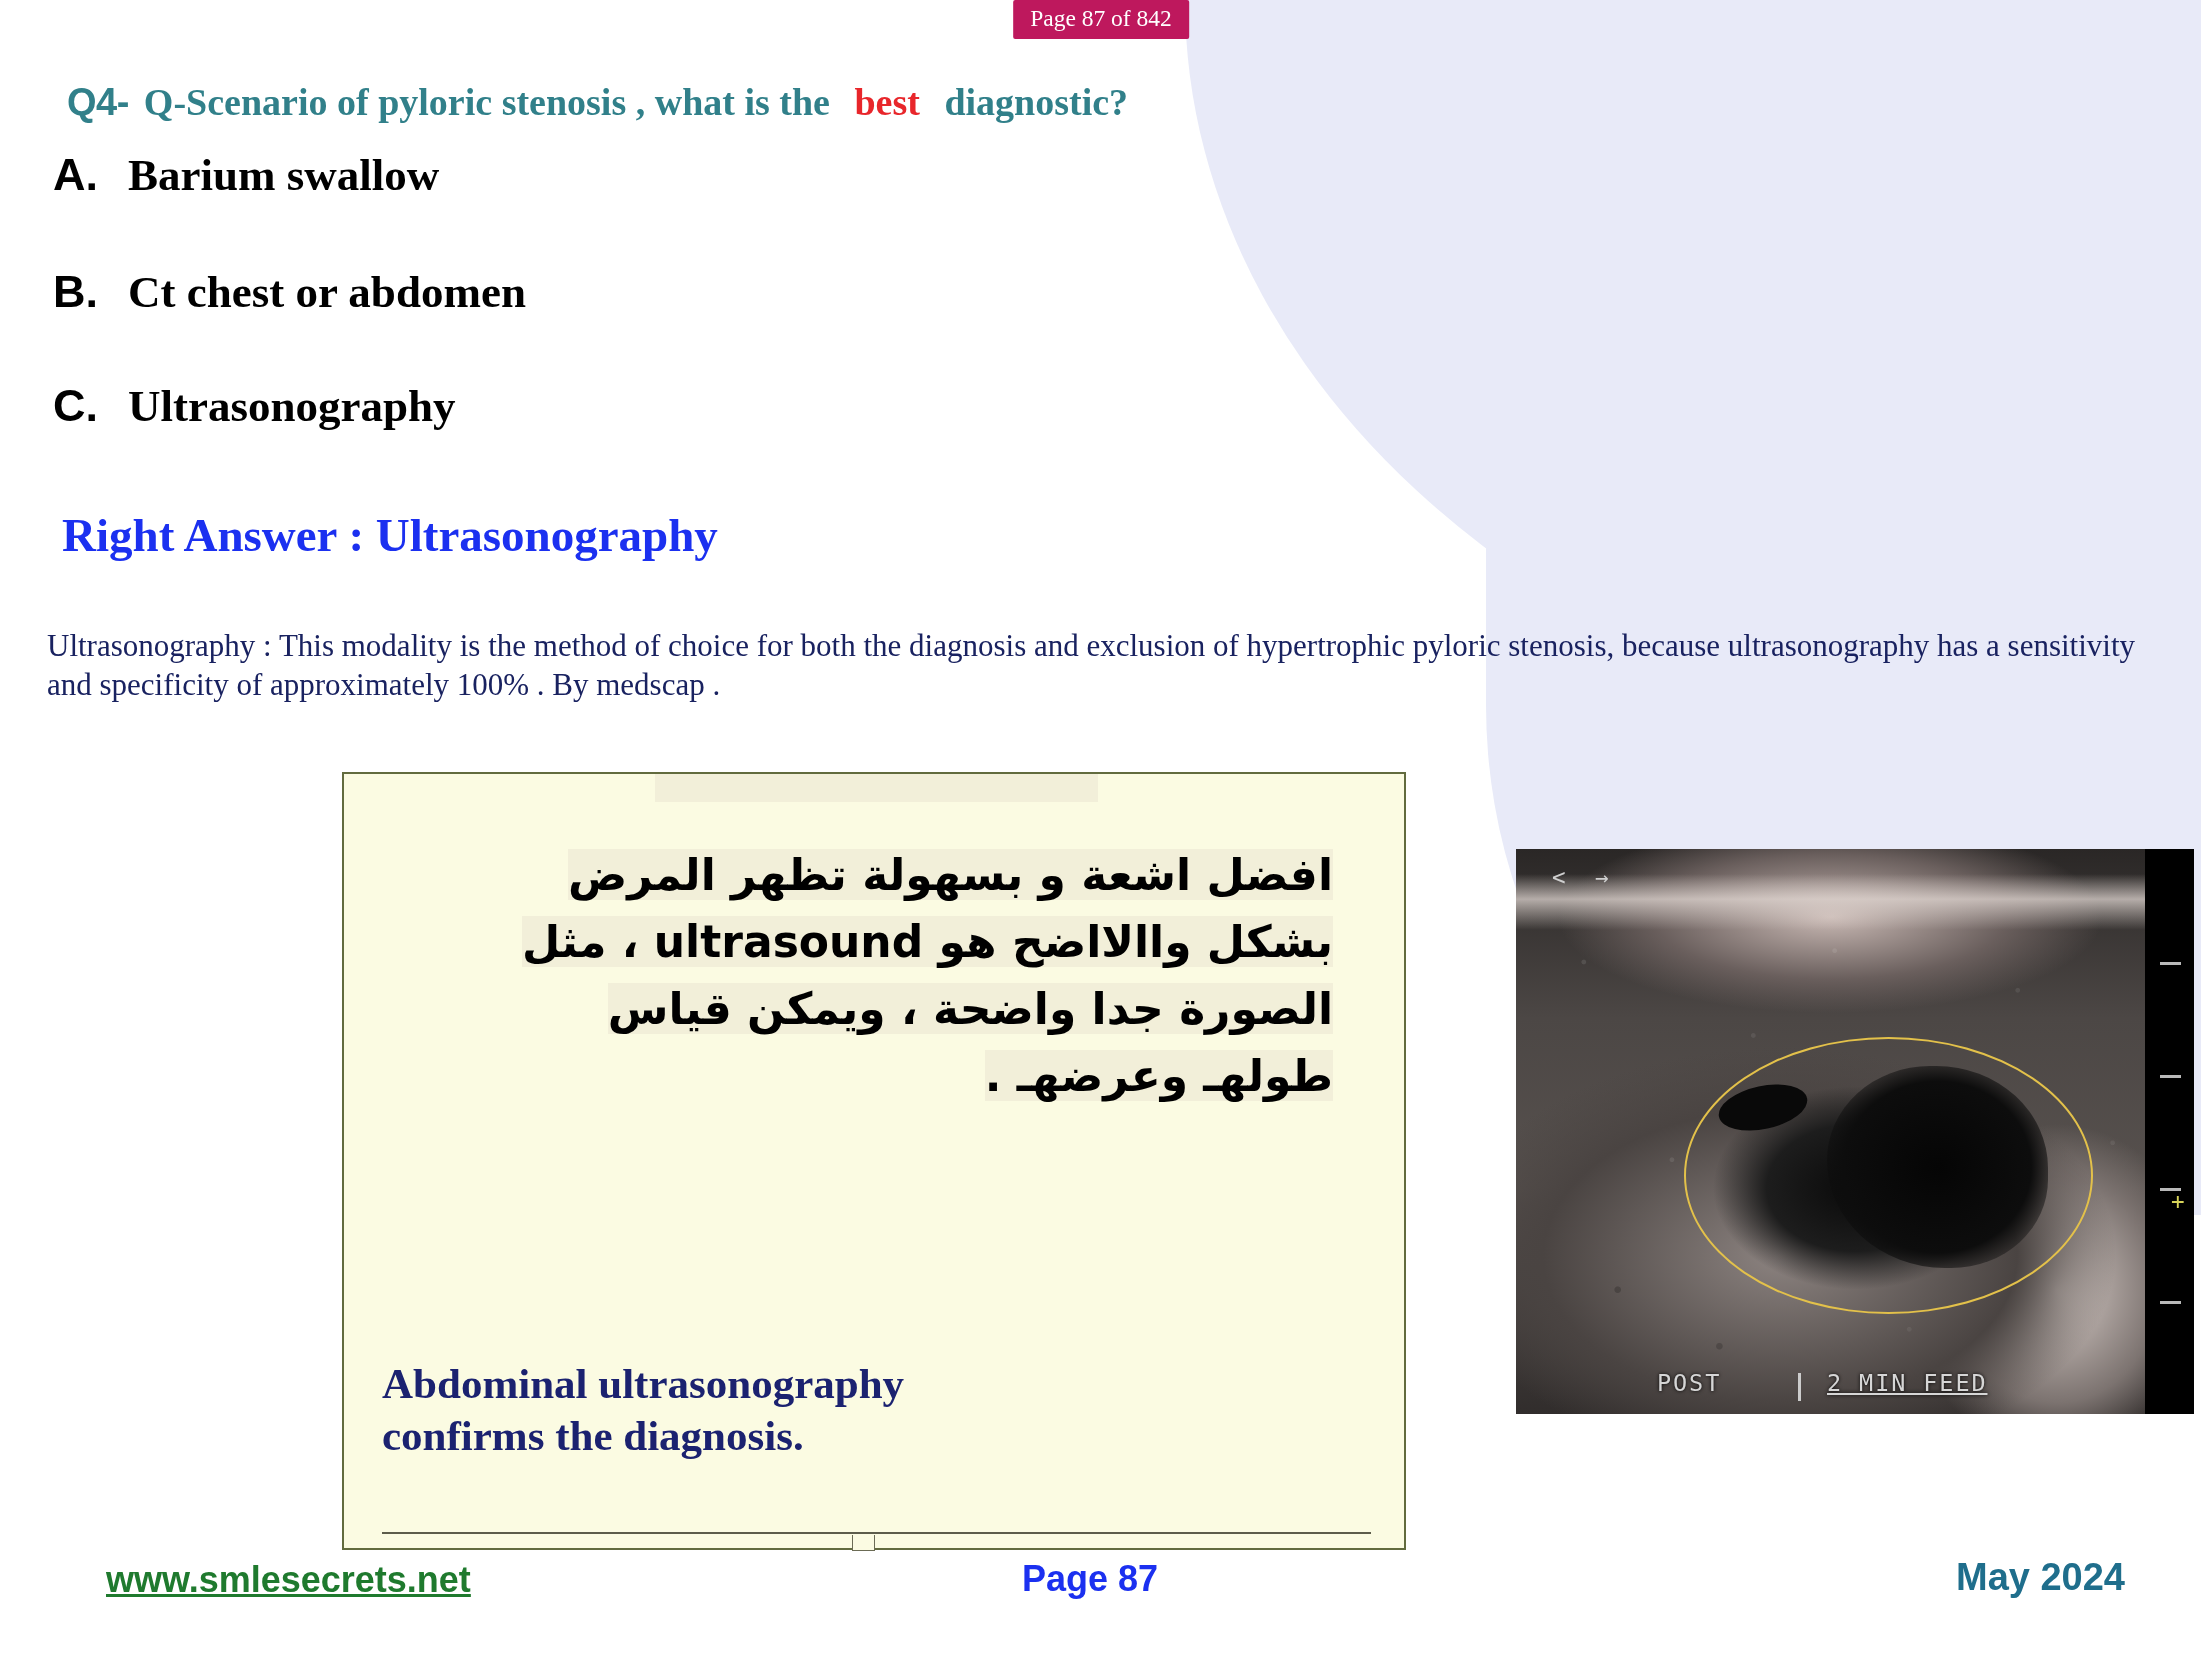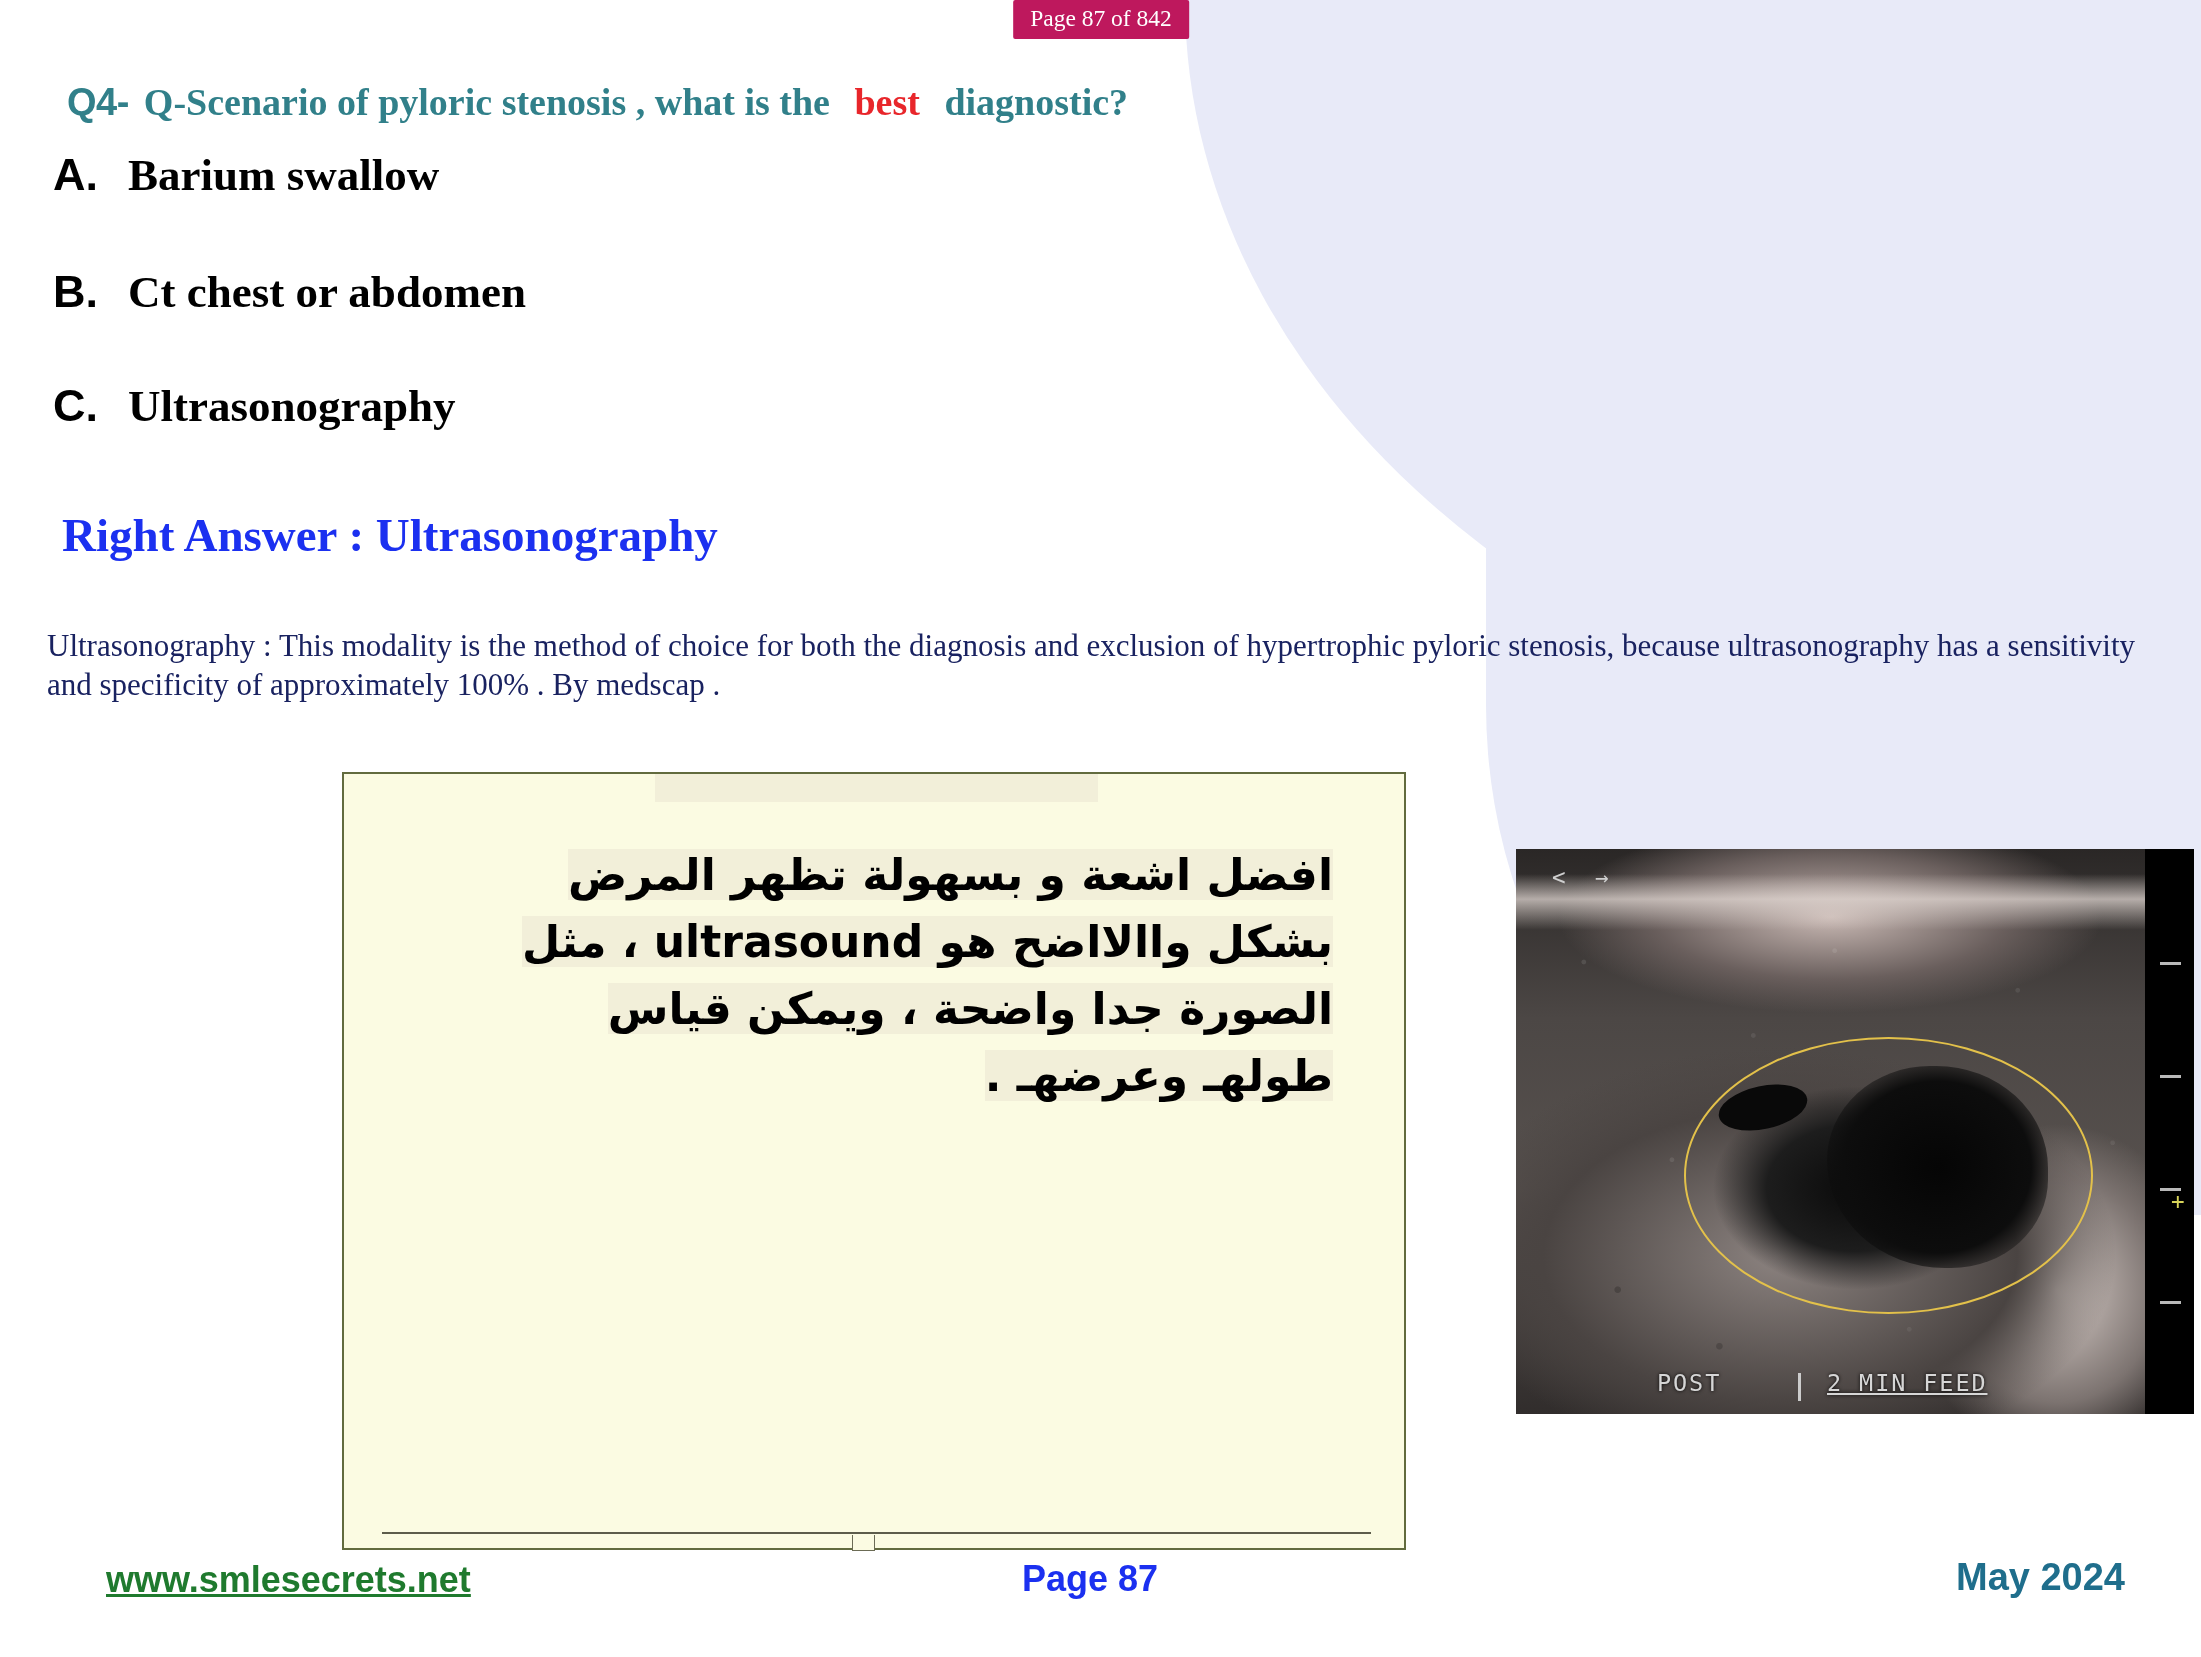--- a/index.html
+++ b/index.html
@@ -394,20 +394,24 @@
     <div class="cream-panel">
       <div class="cream-inner-top"></div>
 
       <div class="arabic-block">
         <div><span class="arabic-line">افضل اشعة و بسهولة تظهر المرض</span></div>
         <div><span class="arabic-line">بشكل واالااضح هو ultrasound ، مثل</span></div>
         <div><span class="arabic-line">الصورة جدا واضحة ، ويمكن قياس</span></div>
         <div><span class="arabic-line">طولهـ وعرضهـ .</span></div>
       </div>
 
+      <div class="eng-caption">
+        <div>Abdominal ultrasonography</div>
+        <div>confirms the diagnosis.</div>
+      </div>
 
       <div class="caption-rule"></div>
       <div class="caption-notch"></div>
     </div>
 
     <div class="us-frame">
       <div class="us-img">
         <div class="us-body"></div>
         <div class="us-speckle"></div>
         <div class="us-topband"></div>

